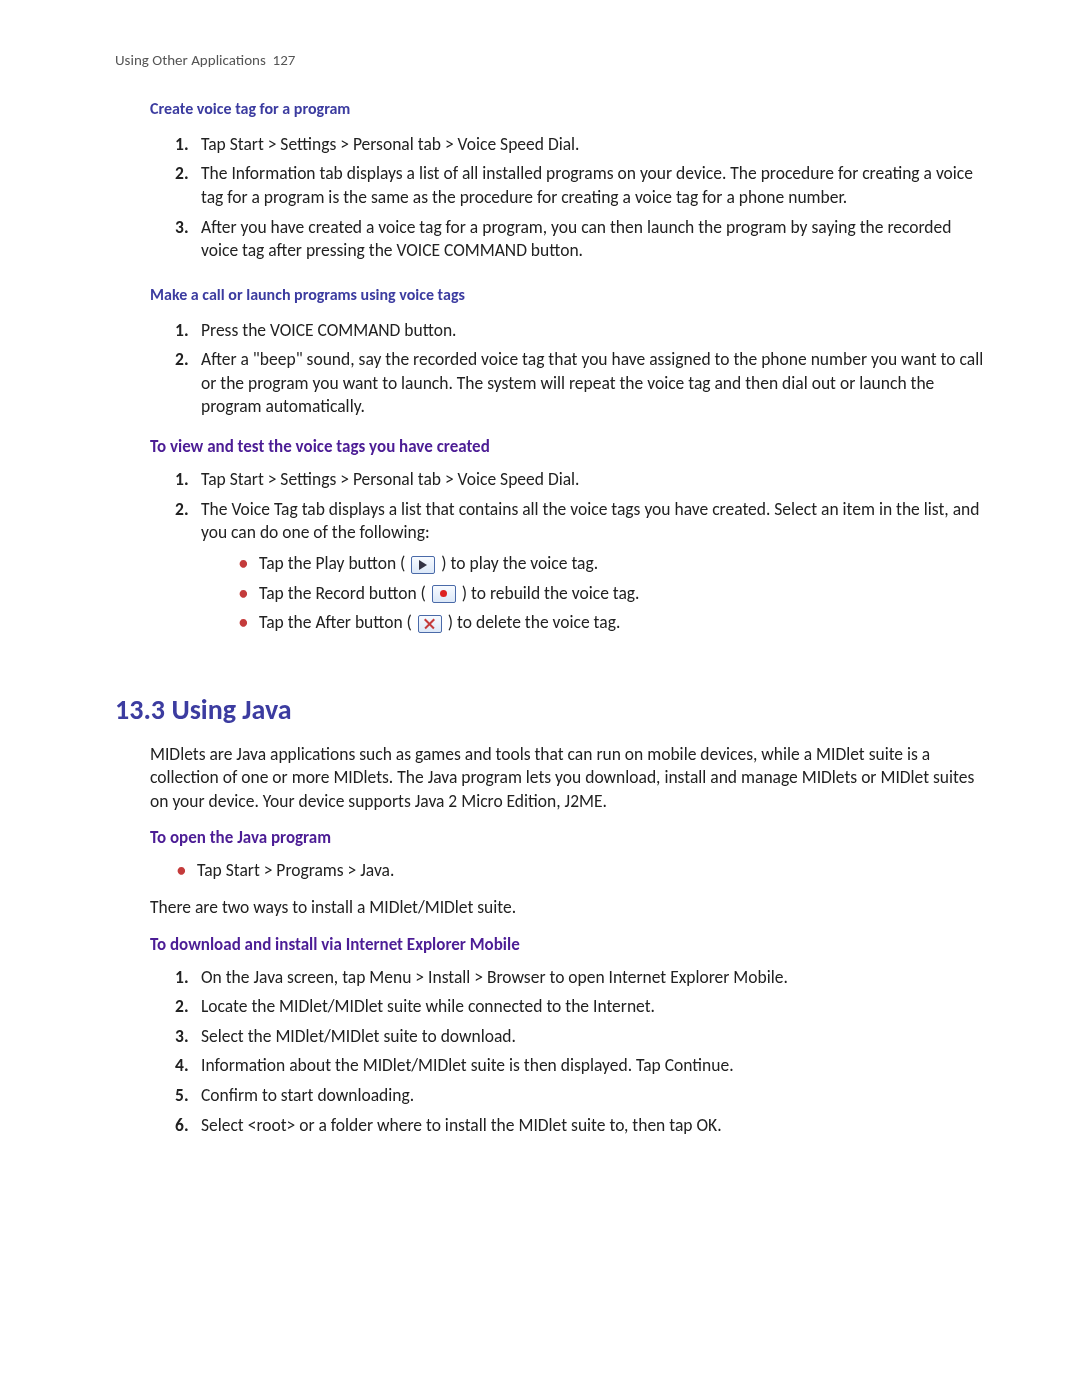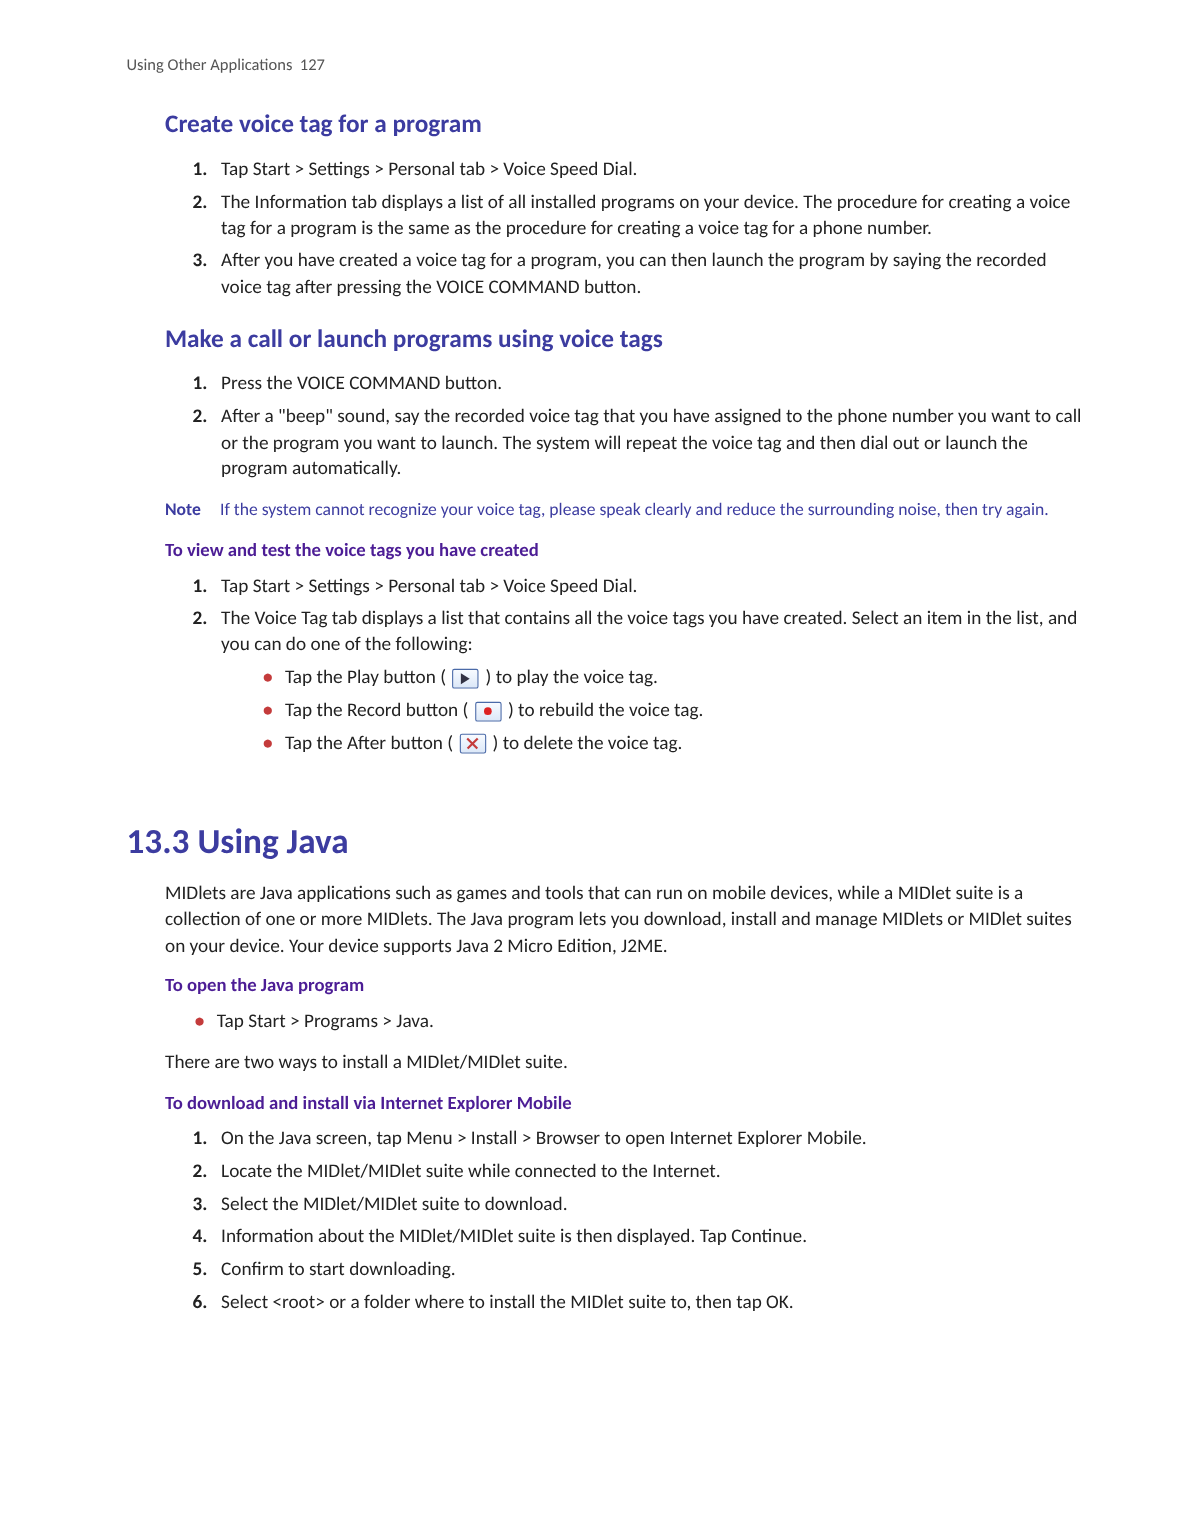--- a/index.html
+++ b/index.html
@@ -15,27 +15,27 @@
     padding: 50px 90px 50px 115px;
   }
   .running-head {
     text-align: left;
     font-size: 15px;
     color: #555;
     margin-bottom: 28px;
   }
   h2.section-title {
     color: #3c3ca0;
-    font-size: 23px;
+    font-size: 16px;
     font-weight: 700;
     margin: 18px 0 10px 35px;
   }
   h1.chapter-title {
     color: #3c3ca0;
-    font-size: 32px;
+    font-size: 28px;
     font-weight: 700;
     margin: 40px 0 14px 0;
   }
   h3.sub-title {
     color: #4c1d95;
     font-size: 17px;
     font-weight: 700;
     margin: 14px 0 6px 35px;
   }
   ol.steps {
@@ -141,24 +141,20 @@
       <span>The </span><span class="bold">Information</span><span> tab displays a list of all installed programs on your device. The procedure for creating a voice tag for a program is the same as the procedure for creating a voice tag for a phone number.</span>
     </li>
     <li>After you have created a voice tag for a program, you can then launch the program by saying the recorded voice tag after pressing the VOICE COMMAND button.</li>
   </ol>
 
   <h2 class="section-title">Make a call or launch programs using voice tags</h2>
   <ol class="steps">
     <li>Press the VOICE COMMAND button.</li>
     <li>After a "beep" sound, say the recorded voice tag that you have assigned to the phone number you want to call or the program you want to launch. The system will repeat the voice tag and then dial out or launch the program automatically.</li>
   </ol>
-  <div class="note-row">
-    <div class="note-label">Note</div>
-    <div class="note-body">If the system cannot recognize your voice tag, please speak clearly and reduce the surrounding noise, then try again.</div>
-  </div>
 
   <h3 class="sub-title">To view and test the voice tags you have created</h3>
   <ol class="steps">
     <li>
       <span>Tap </span><span class="bold">Start &gt; Settings &gt; Personal</span><span> tab </span><span class="bold">&gt; Voice Speed Dial</span><span>.</span>
     </li>
     <li>
       <span>The </span><span class="bold">Voice Tag</span><span> tab displays a list that contains all the voice tags you have created. Select an item in the list, and you can do one of the following:</span>
       <ul class="bullets">
         <li>

